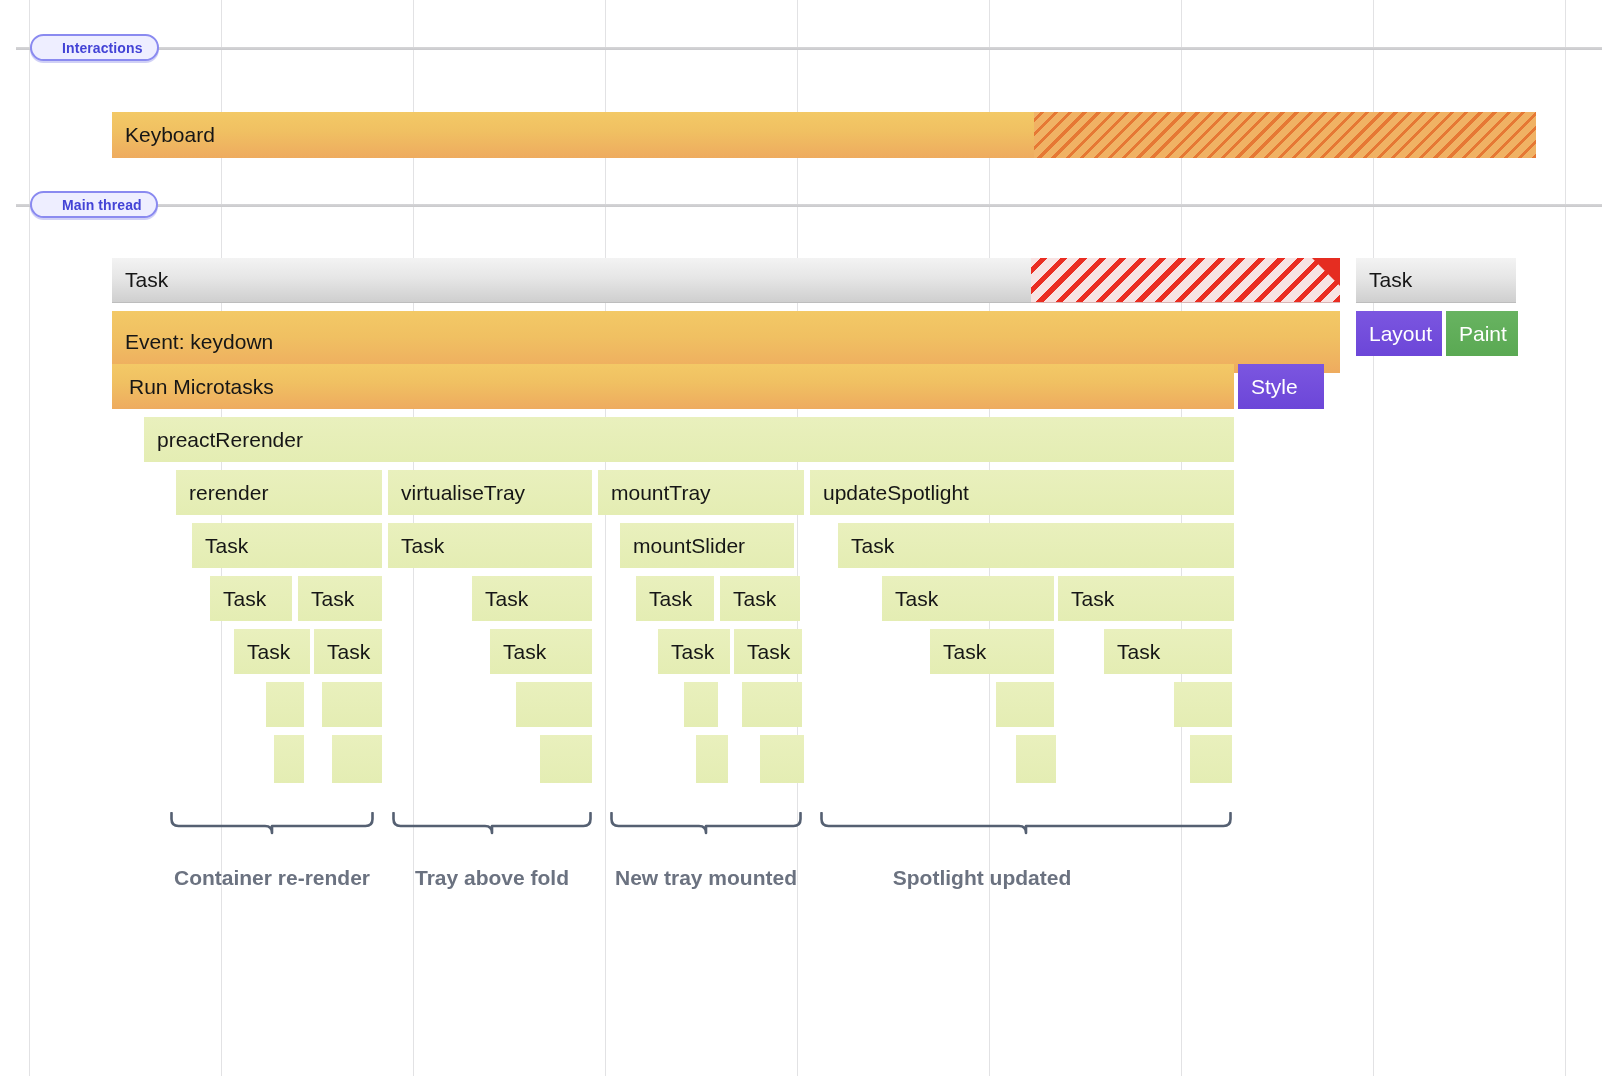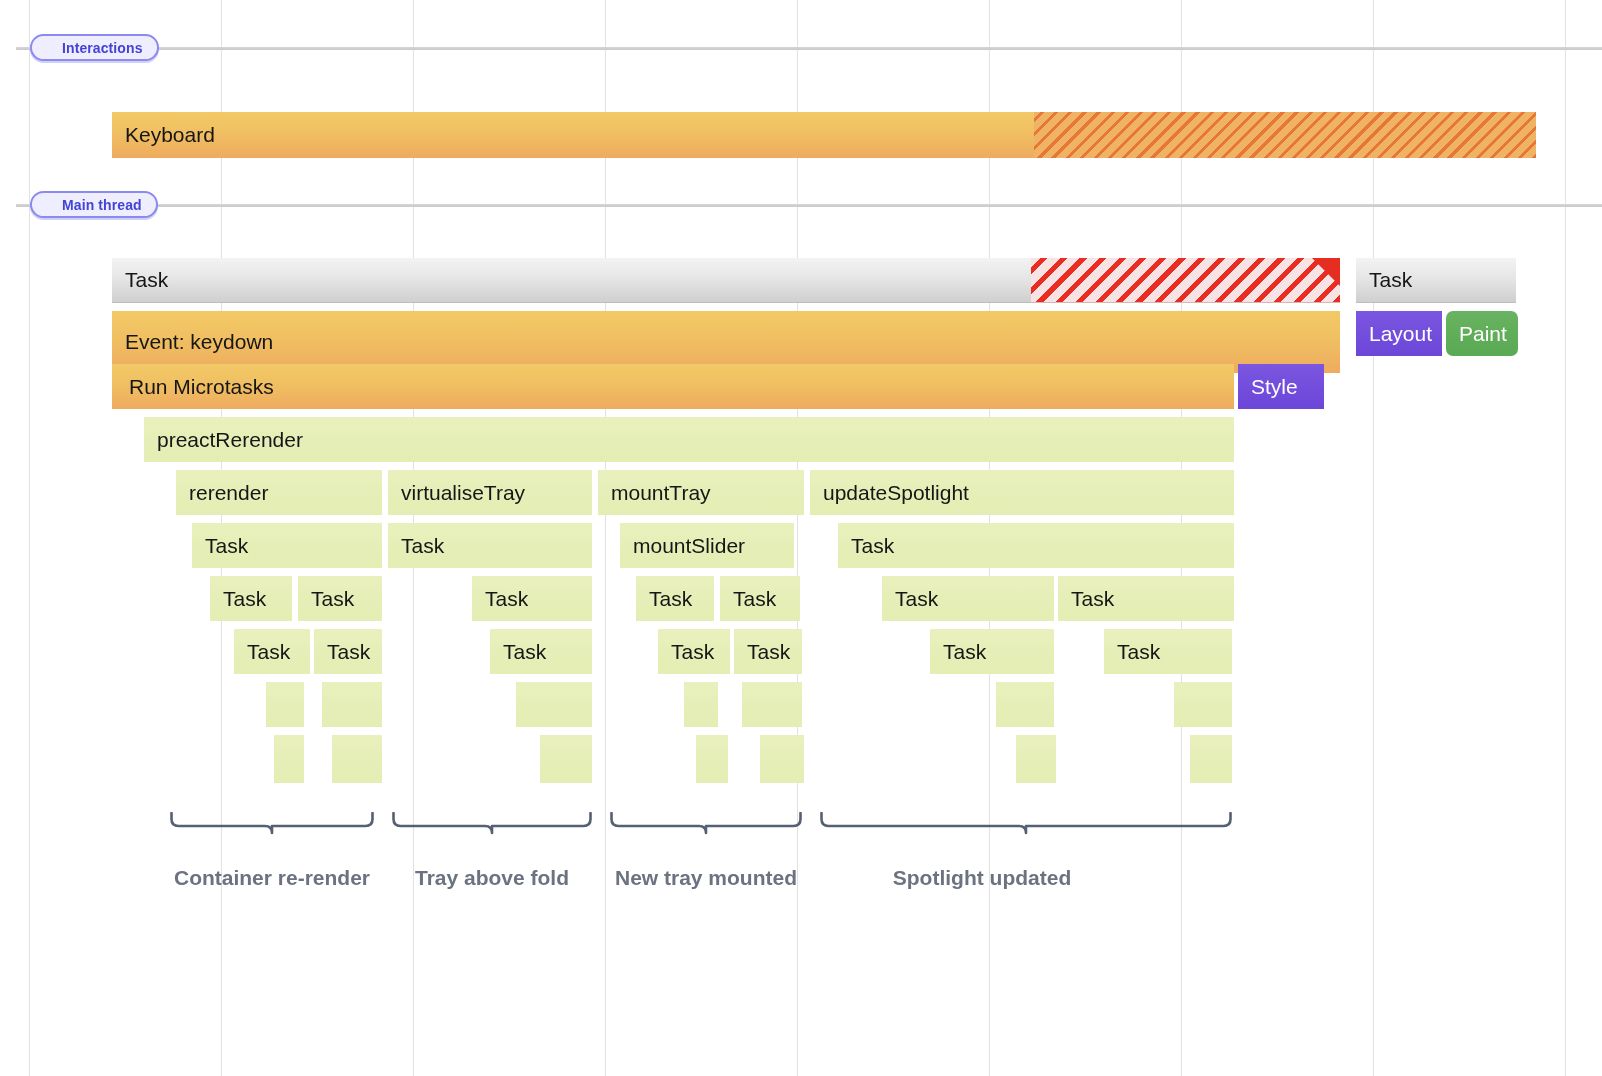--- a/index.html
+++ b/index.html
@@ -180,21 +180,21 @@
       <div class="red-corner" style="left: 1296px; top: 258px; border-width: 0px 28px 28px 0px; border-color: transparent rgb(229, 45, 33) transparent transparent;"></div>
       <div class="blk grey" style="left: 1340px; top: 258px; width: 160px; height: 45px;">
         <span>Task</span>
       </div>
       <div class="blk orange" style="left: 96px; top: 311px; width: 1228px; height: 62px;">
         <span>Event: keydown</span>
       </div>
       <div class="blk purple" style="left: 1340px; top: 311px; width: 86px; height: 45px;">
         <span>Layout</span>
       </div>
-      <div class="blk paint" style="left: 1430px; top: 311px; width: 72px; height: 45px; border-radius: 7px;">
+      <div class="blk paint" style="left: 1430px; top: 311px; width: 72px; height: 45px;">
         <span>Paint</span>
       </div>
       <div class="blk orange" style="left: 96px; top: 364px; width: 1122px; height: 45px; padding-left: 17px;">
         <span>Run Microtasks</span>
       </div>
       <div class="blk purple" style="left: 1222px; top: 364px; width: 86px; height: 45px; align-items: center;">
         <span>Style</span>
       </div>
       <div class="blk green" style="left: 128px; top: 417px; width: 1090px; height: 45px;">
         <span>preactRerender</span>

